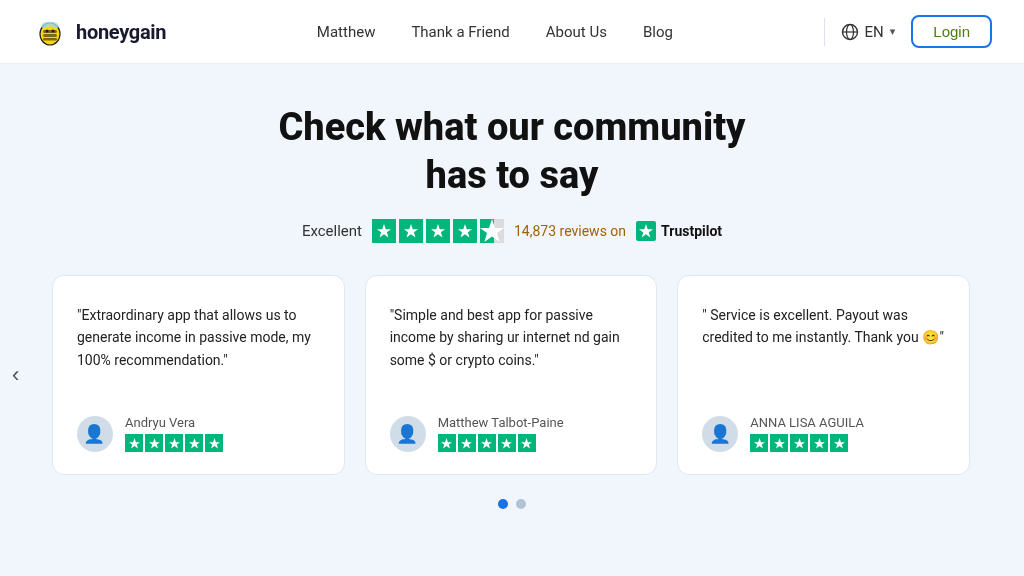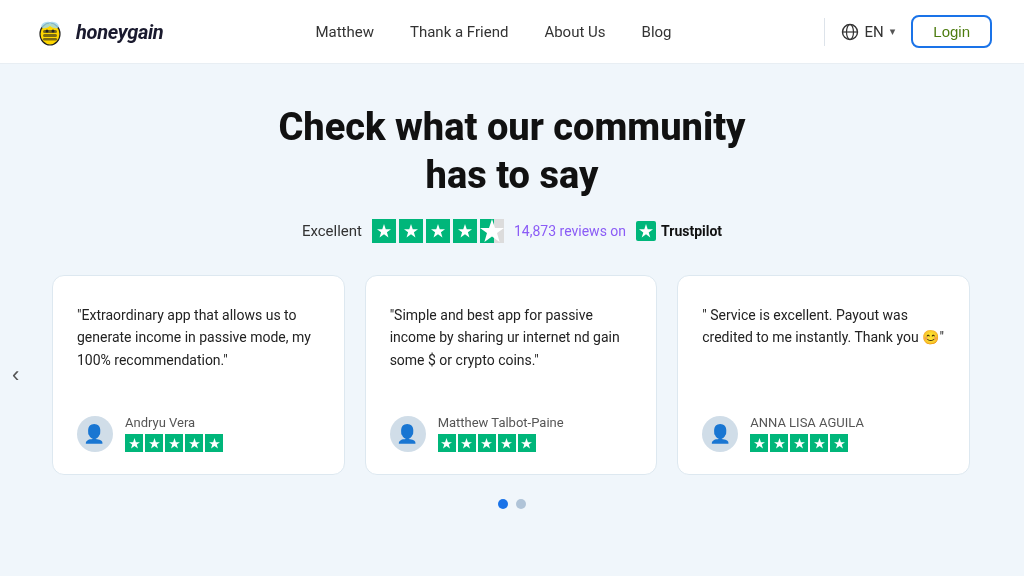--- a/index.html
+++ b/index.html
@@ -20,21 +20,20 @@
       align-items: center;
       padding: 0 32px;
       position: relative;
     }
 
     .logo-area {
       display: flex;
       align-items: center;
       gap: 8px;
       flex: 0 0 auto;
-      font-style: italic;
     }
 
     .logo-icon {
       width: 36px;
       height: 36px;
     }
 
     .logo-text {
       font-size: 20px;
       font-weight: 700;
@@ -141,21 +140,21 @@
     }
 
     .star svg {
       width: 14px;
       height: 14px;
       fill: white;
     }
 
     .reviews-text {
       font-size: 14px;
-      color: #8b5cf6;
+      color: #a16207;
     }
 
     .trustpilot-logo {
       display: flex;
       align-items: center;
       gap: 5px;
       font-size: 14px;
       font-weight: 700;
       color: #111;
     }

